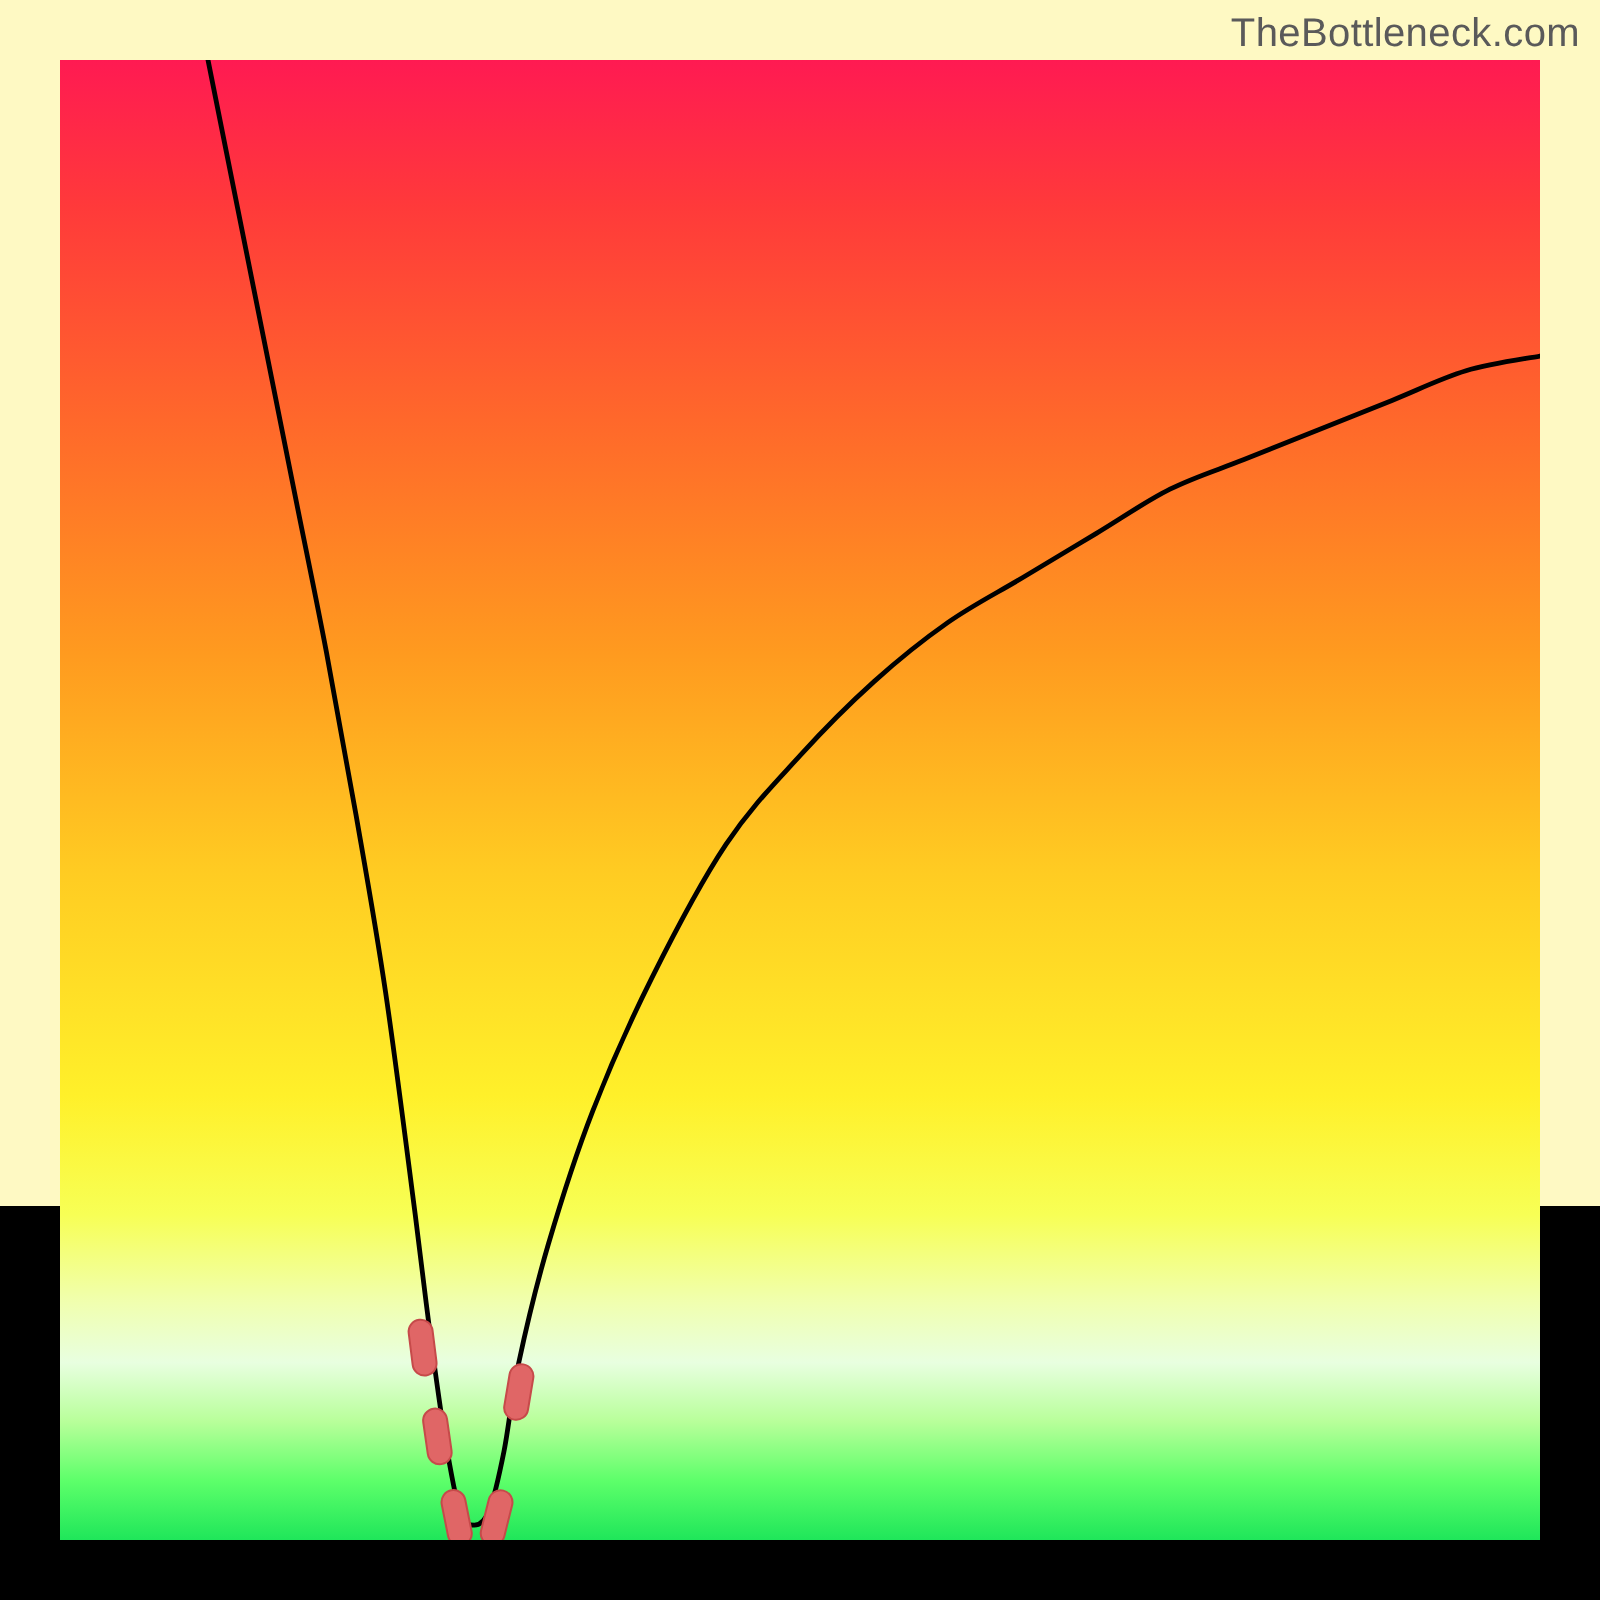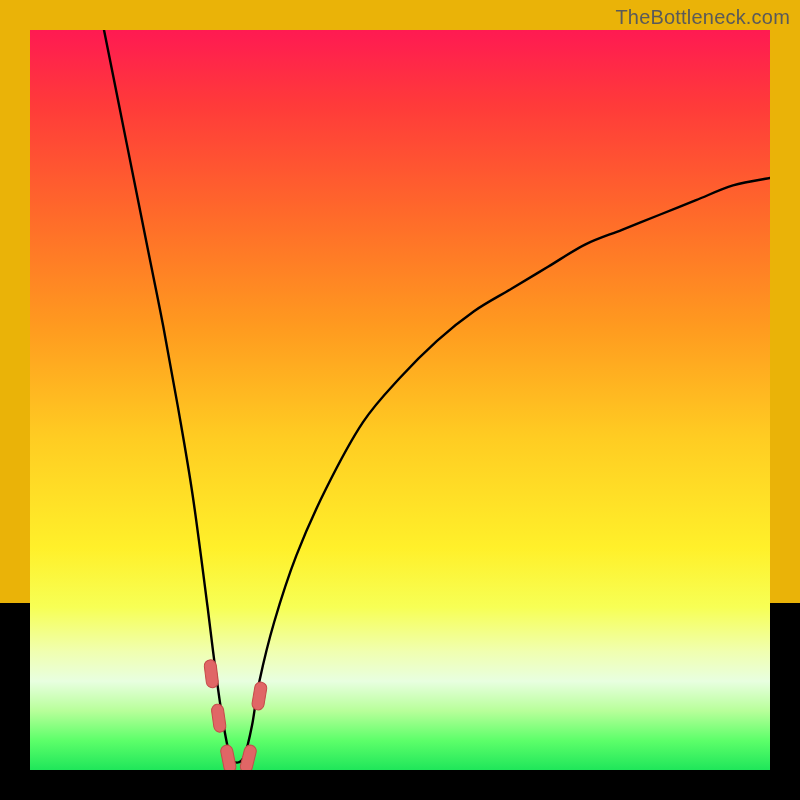--- a/index.html
+++ b/index.html
@@ -8,21 +8,21 @@
     width: 800px;
     height: 800px;
     overflow: hidden;
     background: #000;
     font-family: Arial, Helvetica, sans-serif;
   }
   .frame {
     position: absolute;
     left: 0; top: 0;
     width: 800px; height: 603px;
-    background: #eab308;
+    background: #fef9c3;
   }
   .plot {
     position: absolute;
     left: 30px;
     top: 30px;
     width: 740px;
     height: 740px;
     overflow: hidden;
   }
   .watermark {

